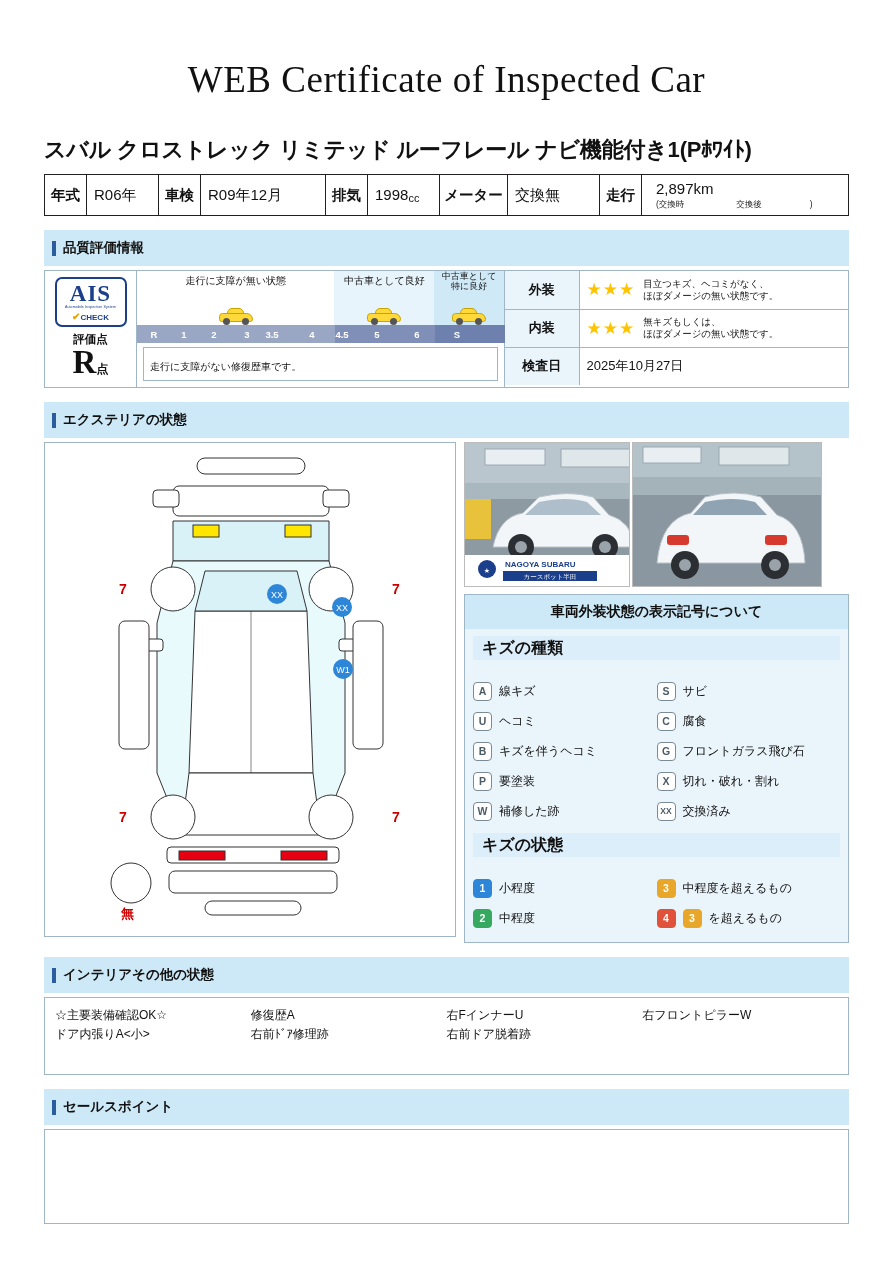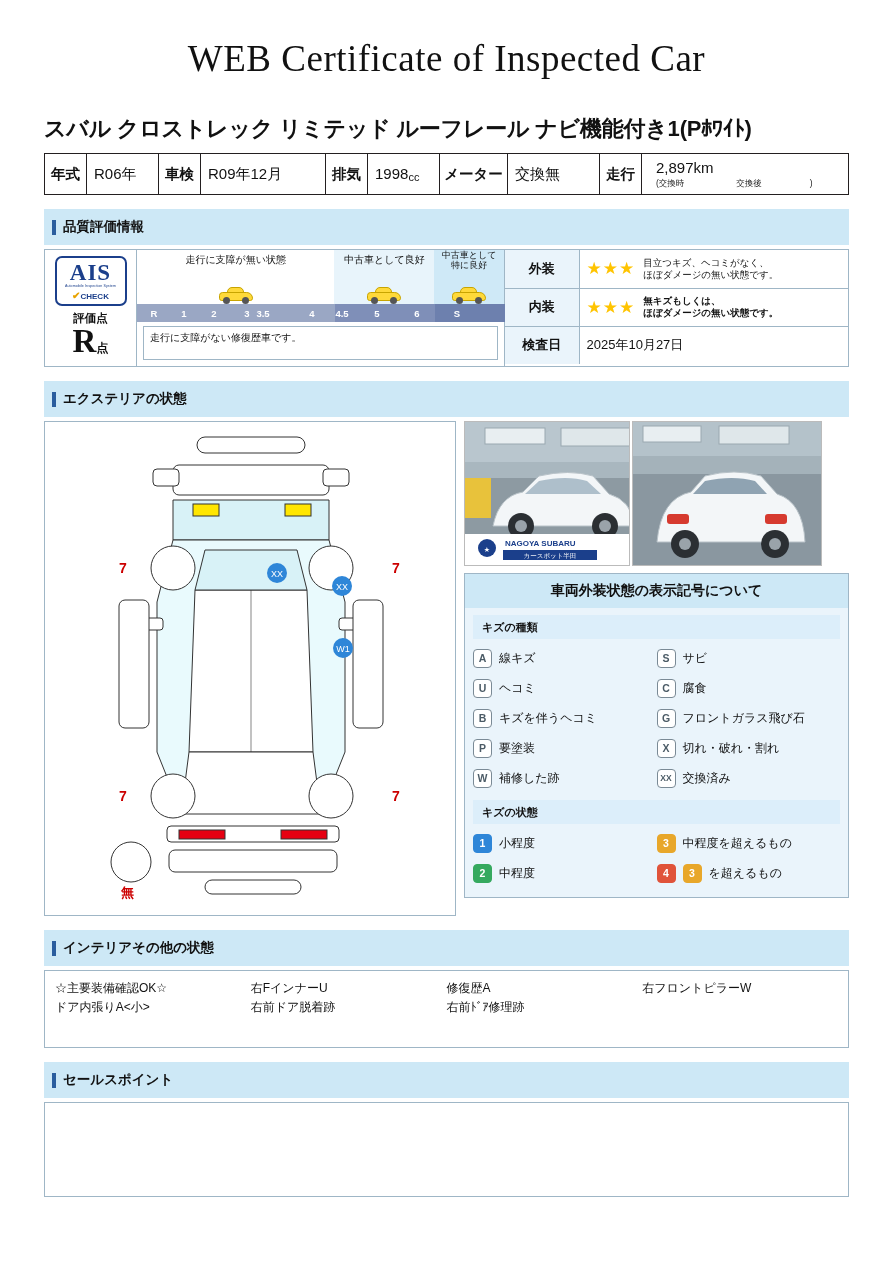--- a/index.html
+++ b/index.html
@@ -12,21 +12,21 @@
     position: relative;
   }
   .page { width: 893px; height: 1263px; position: relative; padding: 0 44px; }
 
   
   .doc-title {
     font-family: "Liberation Serif", serif;
     font-size: 37px;
     text-align: center;
     letter-spacing: .5px;
-    padding-top: 37px;
+    padding-top: 58px;
     padding-bottom: 6px;
     font-weight: 400;
   }
   .car-name {
     font-size: 22px;
     font-weight: bold;
     padding-top: 28px;
     padding-bottom: 9px;
     letter-spacing: -0.2px;
   }
@@ -106,42 +106,42 @@
   .car-ico .w1 { left:4px; } .car-ico .w2 { right:4px; }
   .seg { position:absolute; top:0; height:18px; }
   .chev-row { position:relative; height:18px; width:368px; }
   .chev {
     position:absolute; top:1px; height:16px; width:30px;
     color:#fff; font-size:9.5px; font-weight:bold;
     display:flex; align-items:center; justify-content:center;
   }
   .q-note {
     margin: 4px 6px 6px 6px; border:1px solid #9fb6c6; background:#fff;
-    height: 34px; font-size:10px; padding:4px 6px; color:#111;
+    height: 34px; font-size:10px; padding:12px 6px; color:#111;
   }
   .q-right { flex:1; }
   .q-right table { width:100%; border-collapse:collapse; }
   .q-right td { border-bottom:1px solid #9fb6c6; height:38px; font-size:13px; padding:0 7px; vertical-align:middle;}
   .q-right tr:last-child td { border-bottom:none; }
   .q-right td.k { width:74px; background:#eaf4fb; font-weight:bold; text-align:center; border-right:1px solid #9fb6c6;}
   .stars { color:#ffc400; font-size:17px; letter-spacing:1px; }
   .q-right .small2 { font-size:9.5px; line-height:12px; }
 
   
   .ext-wrap { width:805px; display:flex; gap:8px; }
   .diagram-box { width:412px; height:495px; border:1px solid #9fb6c6; position:relative; background:#fff; }
   .right-col { width:385px; }
   .photos { width:385px; height:145px; display:flex; gap:2px; }
   .photo { position:relative; overflow:hidden; border:1px solid #bbb; }
   .photo.p1 { width:166px; }
   .photo.p2 { width:190px; }
 
   .symbol-box { width:385px; margin-top:7px; border:1px solid #9fb6c6; background:#eaf4fb; padding:0 0 9px 0;}
   .symbol-title { height:34px; background:#cde8f6; display:flex; align-items:center; justify-content:center; font-size:14px; font-weight:bold; }
-  .sym-sub { background:#dceefa; margin:7px 8px 0 8px; height:24px; display:flex; align-items:center; padding-left:9px; font-size:11px; font-weight:bold;font-family:Liberation Serif, serif;}
+  .sym-sub { background:#dceefa; margin:7px 8px 12px 8px; height:24px; display:flex; align-items:center; padding-left:9px; font-size:16px; font-weight:bold;font-family:Liberation Serif, serif;}
   .sym-grid { display:flex; flex-wrap:wrap; padding:4px 8px 0 8px; }
   .sym-item { width:50%; display:flex; align-items:center; height:30px; font-size:12px; }
   .sym-badge {
     width:19px; height:19px; border-radius:4px; border:1px solid #7a8a96;
     background:#fff; color:#4b5b66; font-size:10.5px; font-weight:bold;
     display:flex; align-items:center; justify-content:center; margin-right:7px;
   }
   .sym-badge.xx { font-size:8.5px; }
   .sym-badge.n1 { background:#2e86d8; color:#fff; border-color:#2e86d8;}
   .sym-badge.n2 { background:#35a95f; color:#fff; border-color:#35a95f;}
@@ -238,21 +238,21 @@
       </div>
 
       <div class="chev-row">
         <div class="seg" style="left:0; width:198px; background:#9aa7c4;"></div>
         <div class="seg" style="left:198px; width:100px; background:#7f8fb8;"></div>
         <div class="seg" style="left:298px; width:70px; background:#6d80ae;"></div>
         <div class="chev" style="left:2px;">R</div>
         <div class="chev" style="left:32px;">1</div>
         <div class="chev" style="left:62px;">2</div>
         <div class="chev" style="left:95px;">3</div>
-        <div class="chev" style="left:111px;">3.5</div>
+        <div class="chev" style="left:120px;">3.5</div>
         <div class="chev" style="left:160px;">4</div>
         <div class="chev" style="left:190px;">4.5</div>
         <div class="chev" style="left:225px;">5</div>
         <div class="chev" style="left:265px;">6</div>
         <div class="chev" style="left:305px;">S</div>
       </div>
 
       <div class="q-note">走行に支障がない修復歴車です。</div>
     </div>
 
@@ -269,21 +269,21 @@
                 <span>ほぼダメージの無い状態です。</span>
               </span>
             </div>
           </td>
         </tr>
         <tr>
           <td class="k">内装</td>
           <td>
             <div class="stars-cell">
               <span class="stars">★★★</span>
-              <span class="small2" style="margin-left:8px;font-weight:bold;">
+              <span class="small2" style="margin-left:8px;">
                 <span>無キズもしくは、</span><br>
                 <span>ほぼダメージの無い状態です。</span>
               </span>
             </div>
           </td>
         </tr>
         <tr>
           <td class="k">検査日</td>
           <td>2025年10月27日</td>
         </tr>
@@ -474,26 +474,26 @@
     <div class="bar"></div>
     <div class="txt">インテリアその他の状態</div>
   </div>
   <div class="text-box interior-box">
     <div class="int-grid">
       <div class="int-col">
         <div>☆主要装備確認OK☆</div>
         <div>ドア内張りA&lt;小&gt;</div>
       </div>
       <div class="int-col">
+        <div>修復歴A</div>
+        <div>右前ﾄﾞｱ修理跡</div>
+      </div>
+      <div class="int-col">
         <div>右FインナーU</div>
         <div>右前ドア脱着跡</div>
-      </div>
-      <div class="int-col">
-        <div>修復歴A</div>
-        <div>右前ﾄﾞｱ修理跡</div>
       </div>
       <div class="int-col">
         <div>右フロントピラーW</div>
         <div></div>
       </div>
     </div>
   </div>
 
   <div class="sec-head">
     <div class="bar"></div>

